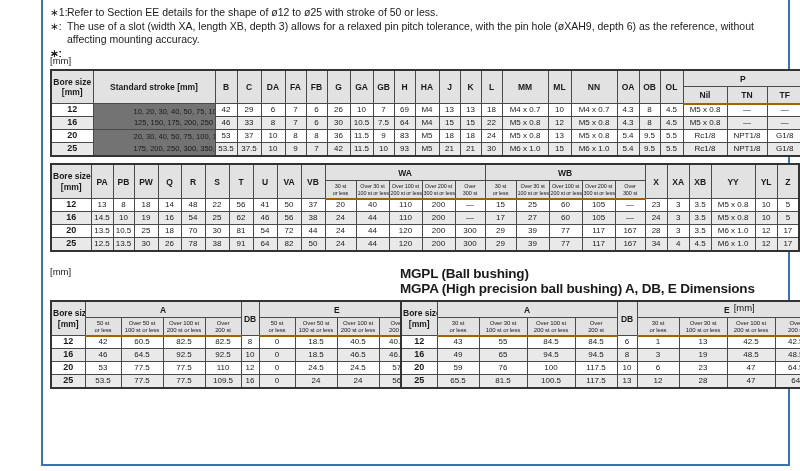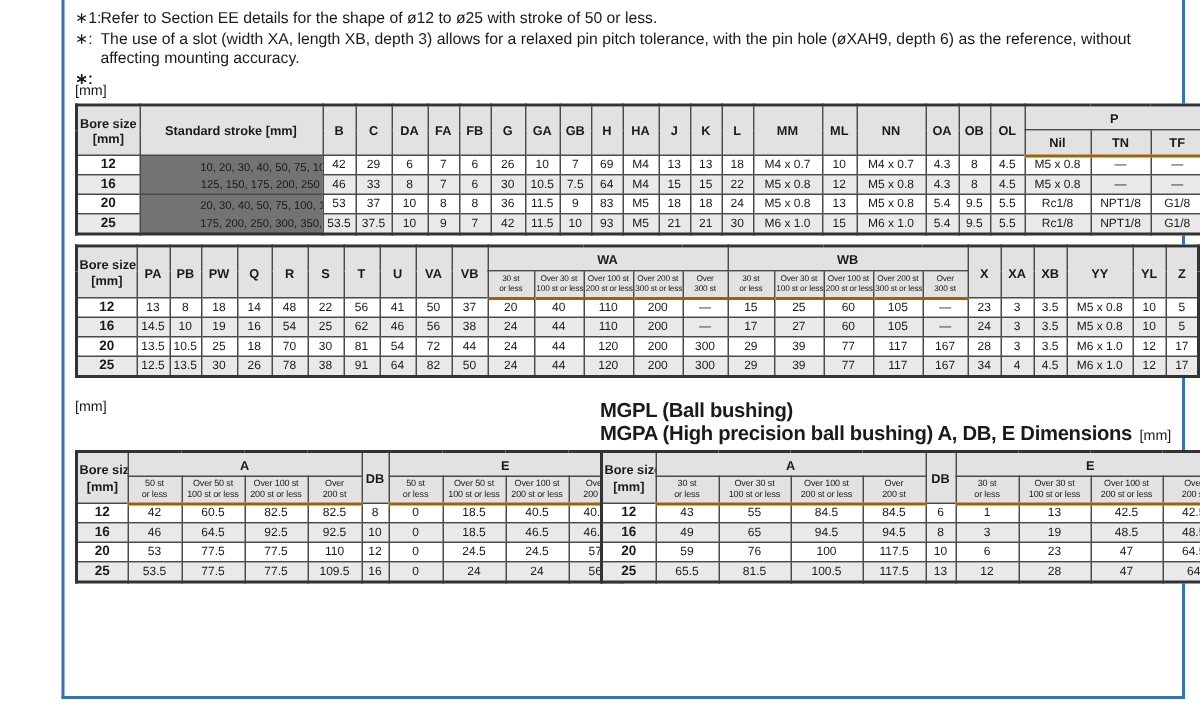--- a/index.html
+++ b/index.html
@@ -45,21 +45,21 @@
   .dim td.stroke { background:#737373; font-size:7.5px; line-height:1.5;padding-left:40px; }
   .gap { height:6px; }
 
   
   .bottom { display:flex; gap:14px; margin-top:14px; }
   .bottom-col-left  { width:336px; }
   .bottom-col-right { width:387px; }
   .small-title-block { height:34px; display:flex; align-items:flex-start; justify-content:space-between; margin-bottom:0; }
   .small-title { font-size:13.5px; font-weight:bold; letter-spacing:-0.2px; line-height:1.15; }
   .title-lines { display:flex; flex-direction:column; }
-  .title-line2-row { display:flex; align-items:flex-end; gap:5px; }
+  .title-line2-row { display:flex; align-items:flex-end; gap:5px;flex-direction:column; }
   table.dim.small { width:100%; }
   .dim.small th.sub { font-size:6px; }
 </style>
 </head>
 <body>
 
 <div class="frame-left"></div>
 <div class="frame-right"></div>
 <div class="frame-bottom"></div>
 

